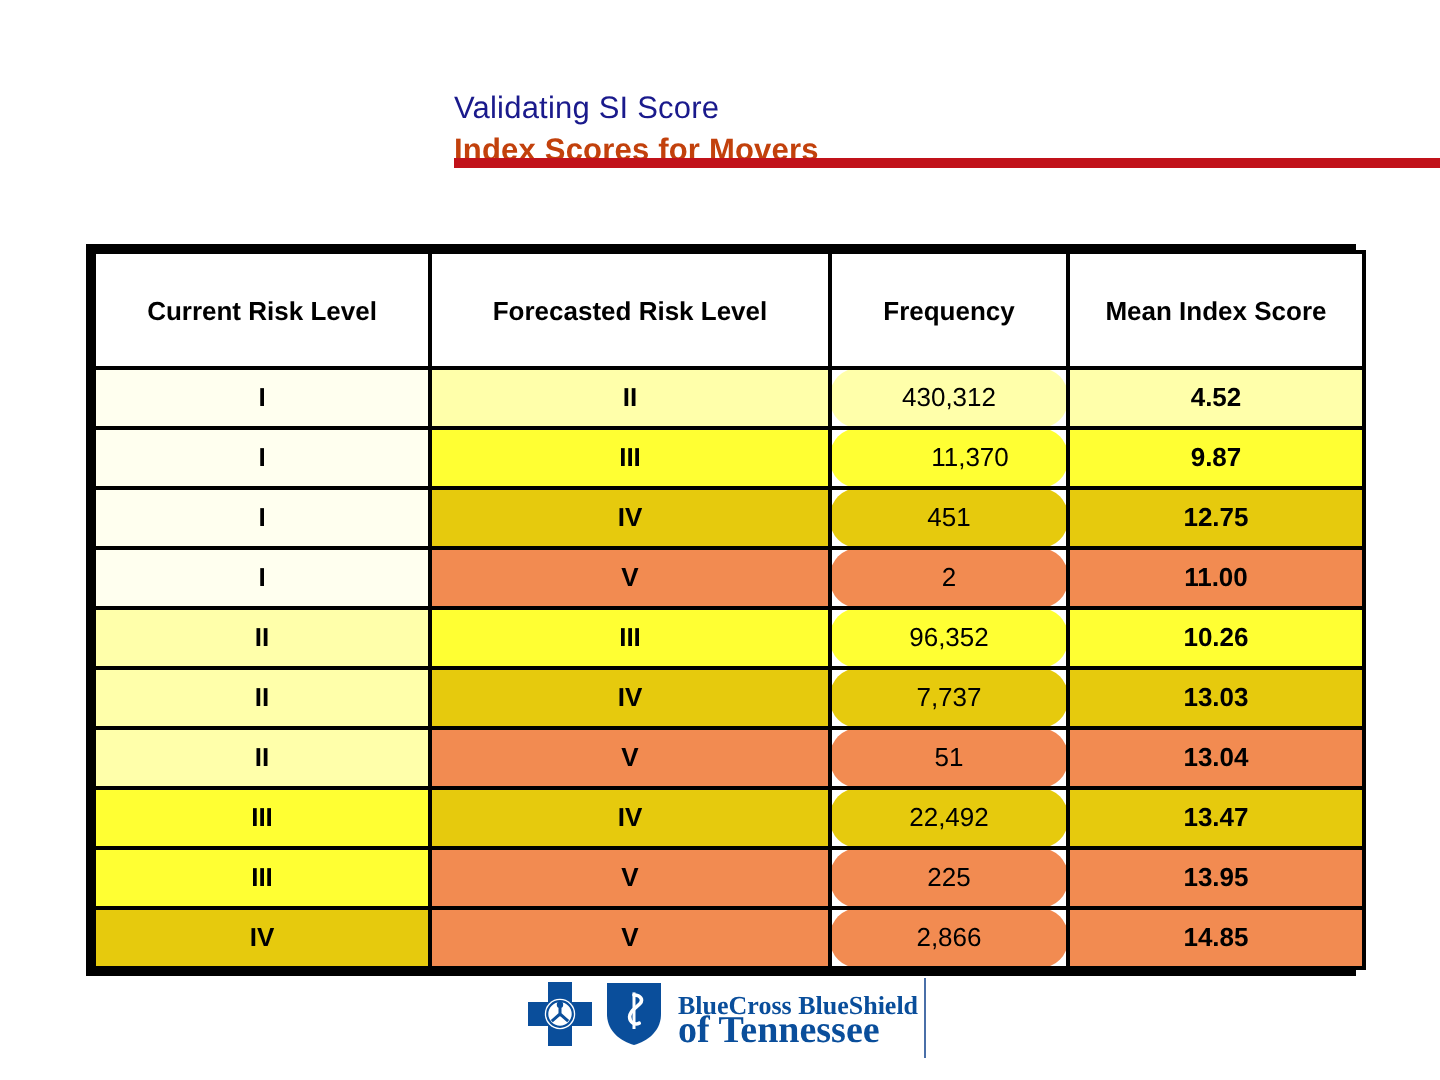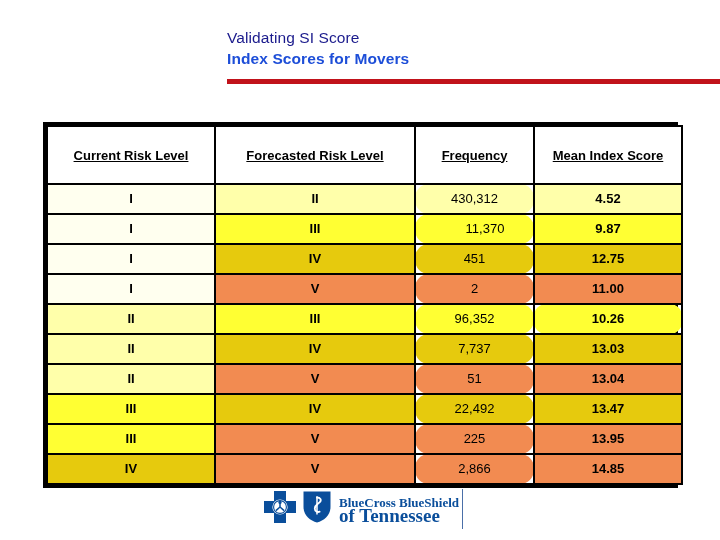--- a/index.html
+++ b/index.html
@@ -12,34 +12,34 @@
     background: #ffffff;
     font-family: "Liberation Sans", sans-serif;
     overflow: hidden;
     position: relative;
   }
 
   
   .title-block {
     position: absolute;
     left: 227px;
-    top: 28px;
+    top: 45px;
     width: 493px;
   }
   .title-line-1 {
     font-size: 15.5px;
     color: #1a1a8c;
     line-height: 20px;
     letter-spacing: 0.1px;
     white-space: nowrap;
   }
   .title-line-2 {
     font-size: 15.5px;
     font-weight: bold;
-    color: #1d4ed8;
+    color: #c2410c;
     line-height: 21px;
     letter-spacing: 0.1px;
     white-space: nowrap;
   }
   .title-rule {
     position: absolute;
     left: 227px;
     top: 79px;
     width: 493px;
     height: 5px;
@@ -75,21 +75,20 @@
     color: #000000;
     padding: 0;
   }
   table.risk-table th {
     background: #ffffff;
     height: 56px;
     font-weight: bold;
     line-height: 17px;
   }
   table.risk-table th span.hdr {
-    text-decoration: underline;
     display: inline;
   }
   table.risk-table td {
     height: 28px;
     line-height: 28px;
   }
   td.level-cell { font-weight: bold; font-size: 13px; }
   td.freq-cell  { font-weight: normal; font-size: 12.5px; border-radius: 14px; }
   td.score-cell { font-weight: bold; font-size: 13px; }
 
@@ -165,21 +164,21 @@
         <tr>
           <td class="level-cell" style="background: rgb(255, 255, 239);">I</td>
           <td class="level-cell" style="background: rgb(242, 139, 81);">V</td>
           <td class="freq-cell" style="background: rgb(242, 139, 81);">2</td>
           <td class="score-cell" style="background: rgb(242, 139, 81);">11.00</td>
         </tr>
         <tr>
           <td class="level-cell" style="background: rgb(255, 255, 170);">II</td>
           <td class="level-cell" style="background: rgb(255, 255, 51);">III</td>
           <td class="freq-cell" style="background: rgb(255, 255, 51);">96,352</td>
-          <td class="score-cell" style="background: rgb(255, 255, 51); border-radius: 12px;">10.26</td>
+          <td class="score-cell" style="background: rgb(255, 255, 51);">10.26</td>
         </tr>
         <tr>
           <td class="level-cell" style="background: rgb(255, 255, 170);">II</td>
           <td class="level-cell" style="background: rgb(230, 202, 13);">IV</td>
           <td class="freq-cell" style="background: rgb(230, 202, 13);">7,737</td>
           <td class="score-cell" style="background: rgb(230, 202, 13);">13.03</td>
         </tr>
         <tr>
           <td class="level-cell" style="background: rgb(255, 255, 170);">II</td>
           <td class="level-cell" style="background: rgb(242, 139, 81);">V</td>

